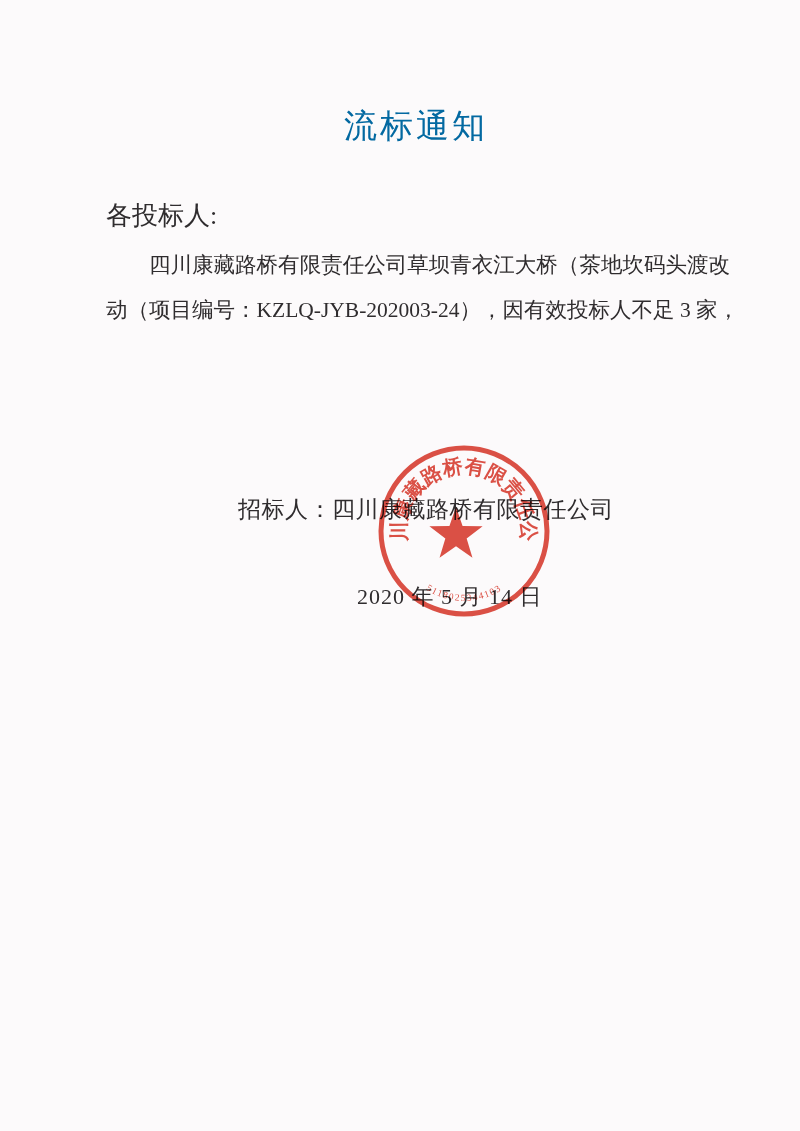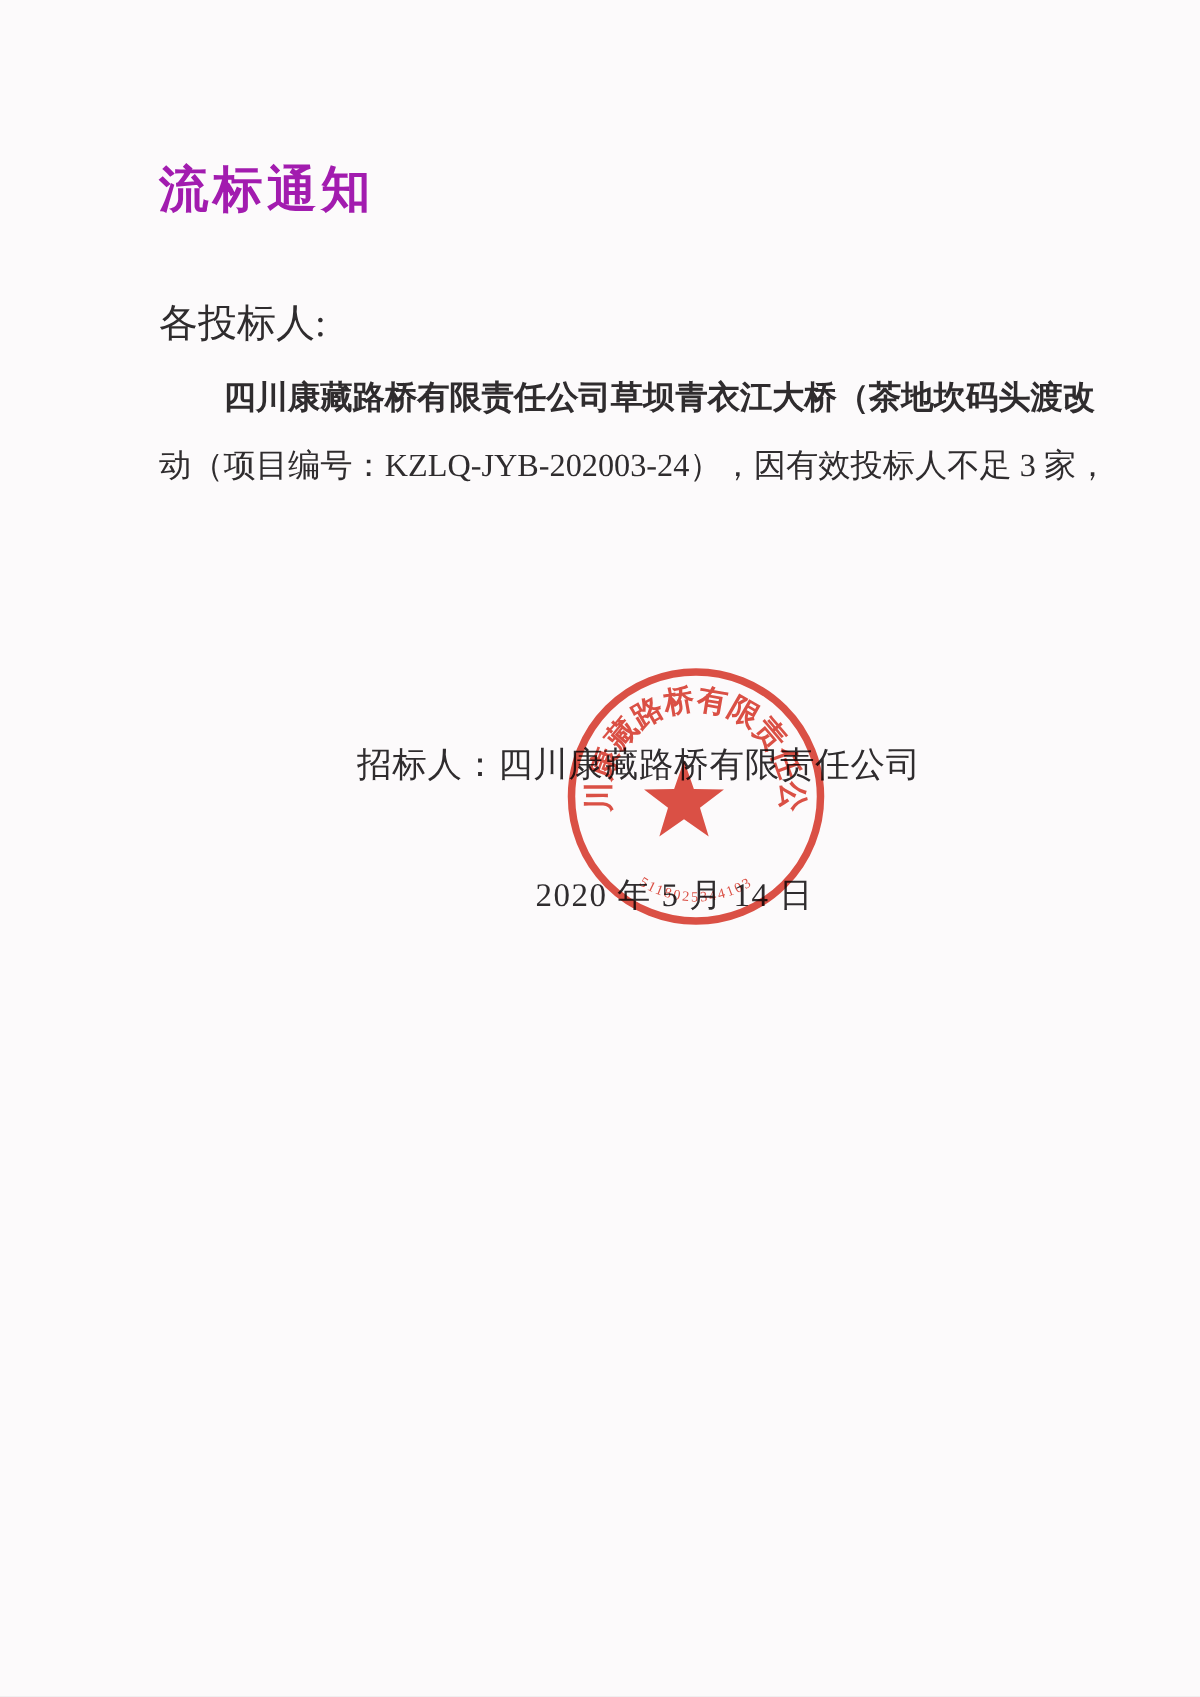--- a/index.html
+++ b/index.html
@@ -15,24 +15,25 @@
     background: #fcfafb;
     overflow: hidden;
     font-family: "Liberation Serif", "DejaVu Serif", serif;
     color: #2f2c2e;
   }
   .doc-title {
     position: absolute;
     top: 104px;
     left: 106px;
     width: 620px;
+    text-align: center;
     font-size: 33px;
-    font-weight: bold;
+    font-weight: normal;
     letter-spacing: 3px;
-    color: #a21caf;
+    color: #0369a1;
   }
   .salutation {
     position: absolute;
     top: 198px;
     left: 106px;
     font-size: 26px;
   }
   .paragraph {
     position: absolute;
     top: 243px;
@@ -43,21 +44,20 @@
     height: 45px;
     line-height: 45px;
     font-size: 21.5px;
     text-align: justify;
     text-align-last: justify;
     white-space: nowrap;
   }
   .para-line.first {
     padding-left: 43px;
     width: 581px;
-    font-weight: bold;
   }
   .para-line.last {
     text-align: left;
     text-align-last: left;
   }
   .signer-line {
     position: absolute;
     top: 494px;
     left: 238px;
     font-size: 23px;

